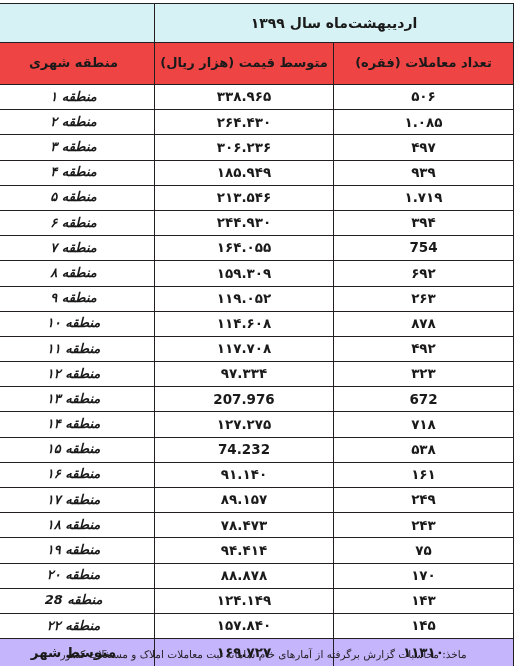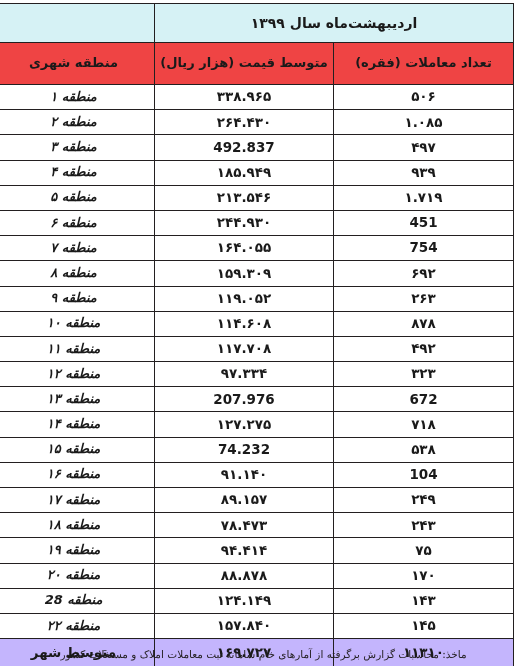--- a/index.html
+++ b/index.html
@@ -123,35 +123,35 @@
         <td>۳۳۸.۹۶۵</td>
         <td class="region-cell">منطقه ۱</td>
       </tr>
       <tr class="data-row">
         <td>۱.۰۸۵</td>
         <td>۲۶۴.۴۳۰</td>
         <td class="region-cell">منطقه ۲</td>
       </tr>
       <tr class="data-row">
         <td>۴۹۷</td>
-        <td>492.837</td>
+        <td>۳۰۶.۲۳۶</td>
         <td class="region-cell">منطقه ۳</td>
       </tr>
       <tr class="data-row">
         <td>۹۳۹</td>
         <td>۱۸۵.۹۴۹</td>
         <td class="region-cell">منطقه ۴</td>
       </tr>
       <tr class="data-row">
         <td>۱.۷۱۹</td>
         <td>۲۱۳.۵۴۶</td>
         <td class="region-cell">منطقه ۵</td>
       </tr>
       <tr class="data-row">
-        <td>451</td>
+        <td>۳۹۴</td>
         <td>۲۴۴.۹۳۰</td>
         <td class="region-cell">منطقه ۶</td>
       </tr>
       <tr class="data-row">
         <td>754</td>
         <td>۱۶۴.۰۵۵</td>
         <td class="region-cell">منطقه ۷</td>
       </tr>
       <tr class="data-row">
         <td>۶۹۲</td>
@@ -187,21 +187,21 @@
         <td>۷۱۸</td>
         <td>۱۲۷.۲۷۵</td>
         <td class="region-cell">منطقه ۱۴</td>
       </tr>
       <tr class="data-row">
         <td>۵۳۸</td>
         <td>74.232</td>
         <td class="region-cell">منطقه ۱۵</td>
       </tr>
       <tr class="data-row">
-        <td>104</td>
+        <td>۱۶۱</td>
         <td>۹۱.۱۴۰</td>
         <td class="region-cell">منطقه ۱۶</td>
       </tr>
       <tr class="data-row">
         <td>۲۴۹</td>
         <td>۸۹.۱۵۷</td>
         <td class="region-cell">منطقه ۱۷</td>
       </tr>
       <tr class="data-row">
         <td>۲۴۳</td>

